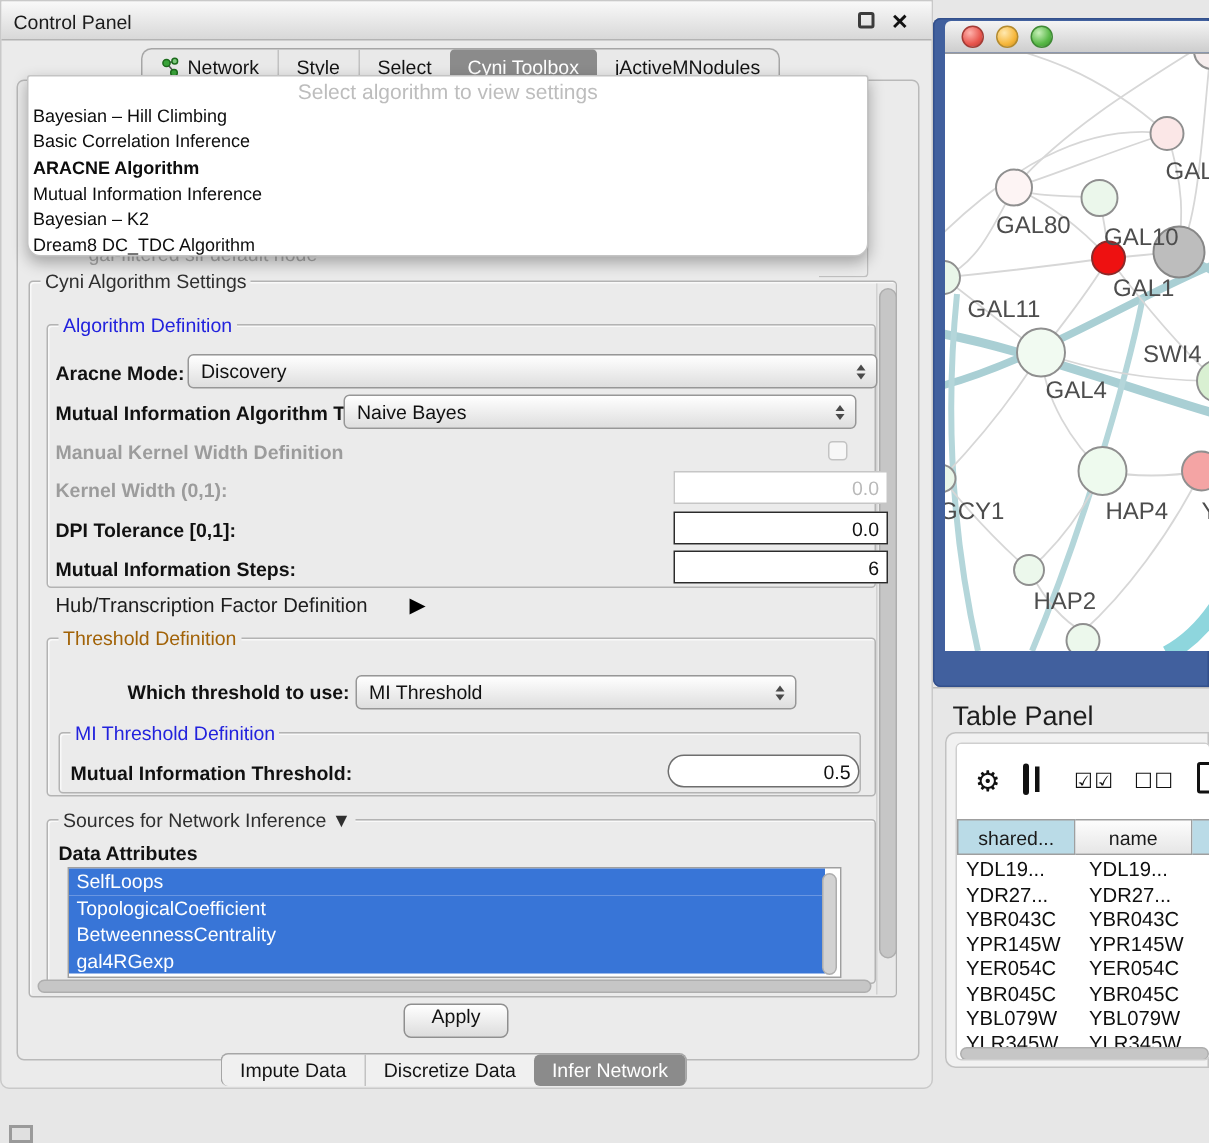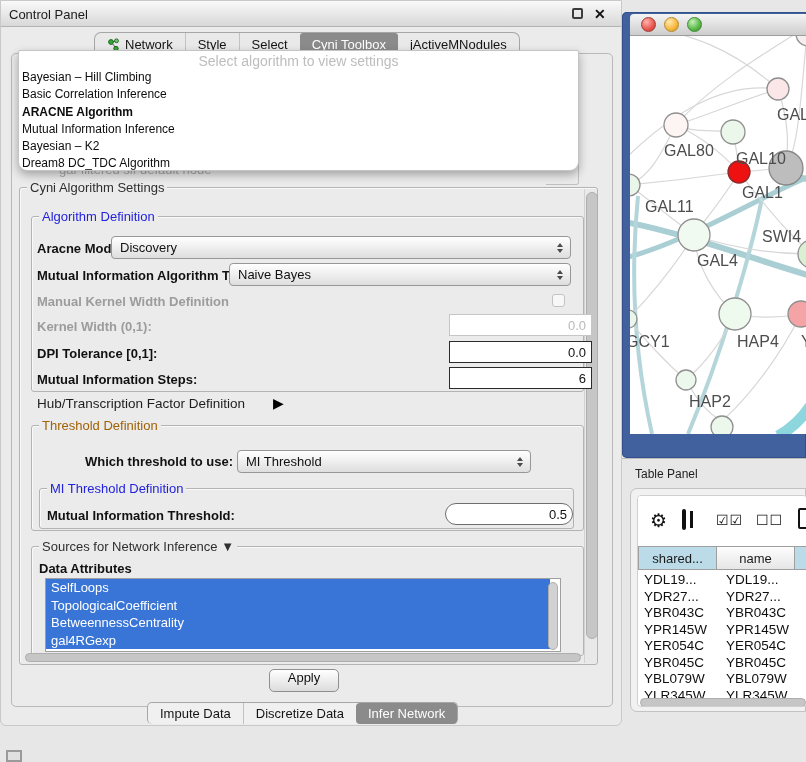--- a/index.html
+++ b/index.html
@@ -45,21 +45,21 @@
   .thumb{background:#c6c6c6;border:1px solid #aeaeae;border-radius:6px;}
   .track{background:#ececec;border:1px solid #d6d6d6;border-radius:6px;}
   .ghost{font-size:13px;color:#a9a9a9;white-space:nowrap;}
   
   .net-frame{background:#41609e;border-radius:5px 0 0 5px;box-shadow:inset 0 0 0 1px #33508c;}
   .net-titlebar{background:linear-gradient(#f4f4f4,#cdcdcd);border-bottom:1px solid #9d9d9d;border-radius:4px 0 0 0;display:flex;align-items:center;gap:8px;padding-left:11px;}
   .light{width:13px;height:13px;border-radius:50%;}
   .net-content{background:#fff;overflow:hidden;}
   .nlabel{position:absolute;font-size:16px;color:#4d4d4d;white-space:nowrap;}
   
-  .tp-label{font-size:12px;color:#1e1e1e;}
+  .tp-label{font-size:18px;color:#1e1e1e;}
   .tp-outer{background:#f1f1f1;border:1px solid #c2c2c2;border-radius:7px 0 0 7px;}
   .tp-inner{background:#fff;border:1px solid #cfcfcf;border-radius:4px;overflow:hidden;}
   .tool-ic{font-size:17px;color:#111;}
   .split-ic{width:17px;height:18px;border:2.5px solid #111;border-radius:2px;position:relative;}
   .split-ic:after{content:"";position:absolute;left:6px;top:0;width:2.5px;height:100%;background:#111;}
   .doc-ic{width:16px;height:21px;border:2.5px solid #111;border-radius:2px;background:#fff;}
   .cbx-pair{font-size:14px;color:#111;letter-spacing:1px;}
   .th-cell{display:flex;align-items:center;justify-content:center;font-size:13px;color:#1a1a1a;border-right:1px solid #9f9f9f;border-top:1px solid #9f9f9f;border-bottom:1px solid #9f9f9f;}
   .tr-row{display:flex;height:16.5px;line-height:16.5px;}
   .td-cell{font-size:13.5px;color:#0f0f0f;padding-left:6px;white-space:nowrap;overflow:hidden;}
@@ -124,21 +124,21 @@
     <span class="gtitle t-plain" style="left:26px;top:179px;">Cyni Algorithm Settings</span>
 
     <div class="abs track" style="left:583px;top:188px;width:13px;height:474px;border-radius:0;border:none;border-left:1px solid #d2d2d2;background:#e9e9e9;">
       <div class="thumb" style="position:absolute;left:1px;top:3px;width:10px;height:445px;"></div>
     </div>
 
     <div class="abs gbox" style="left:30px;top:215px;width:553px;height:176px;"></div>
     <span class="gtitle t-blue" style="left:38px;top:208px;">Algorithm Definition</span>
 
     <span class="abs flabel" style="left:36px;top:240px;">Aracne Mode:</span>
-    <div class="abs combo" style="left:110px;top:235px;width:460px;height:23px;">
+    <div class="abs combo" style="left:124px;top:235px;width:460px;height:23px;">
       <span>Discovery</span>
       <span class="arrows">
           <span class="tri-u"></span>
           <span class="tri-d"></span>
         </span>
     </div>
 
     <span class="abs flabel" style="left:36px;top:267px;">Mutual Information Algorithm Type:</span>
     <div class="abs combo" style="left:228px;top:262px;width:342px;height:23px;">
       <span>Naive Bayes</span>

